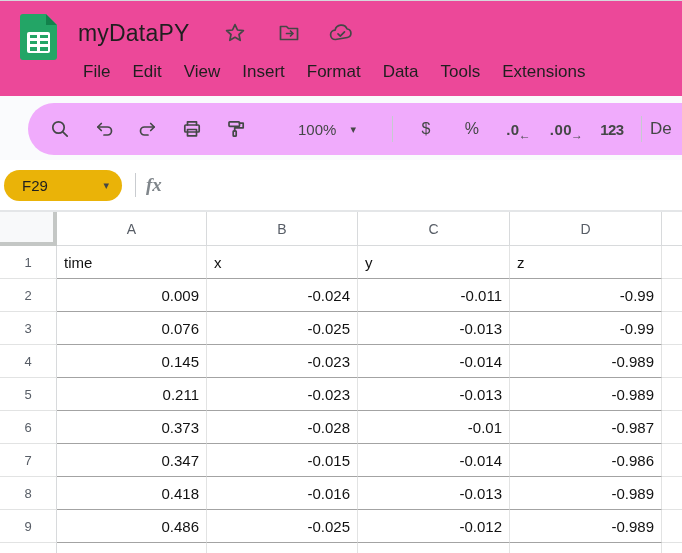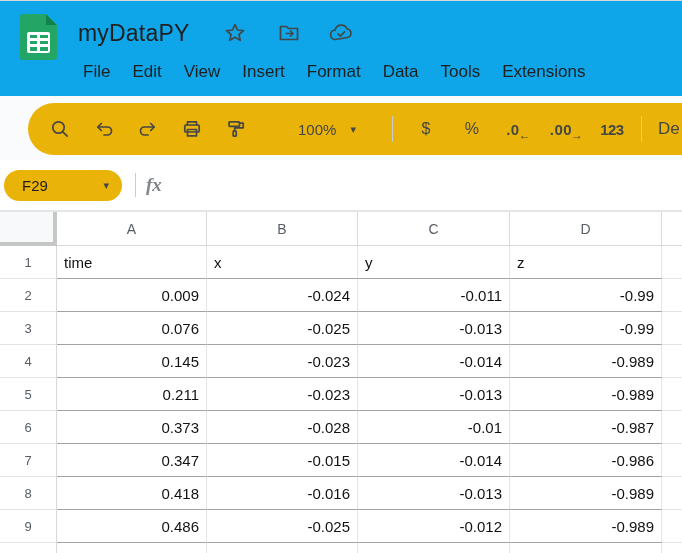--- a/index.html
+++ b/index.html
@@ -1,57 +1,57 @@
 <!DOCTYPE html>
 <html><head>
 <meta charset="utf-8">
 <style>
   * { margin:0; padding:0; box-sizing:border-box; }
   html,body { width:682px; height:553px; overflow:hidden; background:#fff;
     font-family:"Liberation Sans","DejaVu Sans",sans-serif; }
 
   
-  .chrome { position:relative; height:96px; background:#0ea5e9; border-top:1px solid #d5d8dc; }
+  .chrome { position:relative; height:96px; background:#ec4899; border-top:1px solid #d5d8dc; }
   .logo { position:absolute; left:20px; top:13px; width:37px; height:46px; background:#23a566;
     border-radius:3px; clip-path:polygon(0 0, calc(100% - 11px) 0, 100% 11px, 100% 100%, 0 100%); }
   .logo .fold { position:absolute; top:0; right:0; width:11px; height:11px; background:#12824c;
     clip-path:polygon(0 0, 100% 100%, 0 100%); }
   .logo .table { position:absolute; left:7px; bottom:7px; width:23px; height:21px; background:#fff;
     border-radius:2px; padding:2.5px; display:grid; grid-template-columns:1fr 1fr;
     grid-template-rows:1fr 1fr 1fr; gap:2.5px; }
   .logo .table div { background:#23a566; }
   .title-row { position:absolute; left:78px; top:13px; height:38px; display:flex; align-items:center; }
   .doc-title { font-size:23px; color:#1f1f1f; letter-spacing:0.2px; }
   .tb-icon { width:26px; height:26px; display:flex; align-items:center; justify-content:center; }
   .tb-icon svg { stroke:#444746; fill:none; stroke-width:1.7; stroke-linecap:round; stroke-linejoin:round; }
   .star { margin-left:32px; }
   .menu-row { position:absolute; left:72px; top:54px; height:34px; display:flex; align-items:center; }
   .menu-item { font-size:17px; color:#1f1f1f; padding:4px 11px; border-radius:6px; white-space:nowrap; }
 
   
   .toolbar-strip { height:64px; background:#fafbfd; padding-top:7px; }
-  .toolbar-pill { margin-left:28px; width:654px; height:52px; background:#eab308;
+  .toolbar-pill { margin-left:28px; width:654px; height:52px; background:#f0abfc;
     border-radius:26px 0 0 26px; display:flex; align-items:center; padding-left:10px; }
   .tbtn { width:44px; height:44px; display:flex; align-items:center; justify-content:center; border-radius:50%; }
   .tbtn svg { stroke:#444746; fill:none; stroke-width:1.7; stroke-linecap:round; stroke-linejoin:round; }
   .zoomctl { margin-left:30px; display:flex; align-items:center; gap:14px; padding:0 10px; height:36px; border-radius:6px; }
   .zoomtext { font-size:15px; color:#444746; }
   .caret { font-size:11px; color:#444746; line-height:1; }
   .vdiv { width:1px; height:26px; background:#c6cad0; }
   .vdiv.d1 { margin-left:26px; }
   .vdiv.d2 { margin-left:8px; }
   .fmtbtn { height:44px; display:flex; align-items:center; justify-content:center;
     font-size:16px; color:#444746; border-radius:50%; }
   .dollar { width:46px; margin-left:10px; }
   .percent { width:46px; font-size:16px; }
   .decbtn { width:48px; position:relative; }
   .decnum { font-size:15px; font-weight:600; letter-spacing:0.5px; }
   .decarr { font-size:12px; position:relative; top:6px; left:-1px; }
   .m123 { width:42px; font-size:15px; font-weight:600; letter-spacing:-0.5px; }
-  .fontname { margin-left:16px; font-size:17px; color:#444746; white-space:nowrap; }
+  .fontname { margin-left:8px; font-size:17px; color:#444746; white-space:nowrap; }
 
   
   .formula-row { height:52px; background:#fff; display:flex; align-items:center;
     border-bottom:2px solid #e4e6e8; }
   .namebox { position:relative; margin-left:4px; width:118px; height:31px; background:#eab308;
     border-radius:16px; display:flex; align-items:center; }
   .nametext { margin-left:18px; font-size:15px; color:#1f1f1f; }
   .namecaret { position:absolute; right:13px; font-size:11px; color:#444746; }
   .fdiv { margin-left:13px; width:1px; height:24px; background:#c9ccd0; }
   .fx { margin-left:10px; font-family:"Liberation Serif","DejaVu Serif",serif; font-style:italic;

